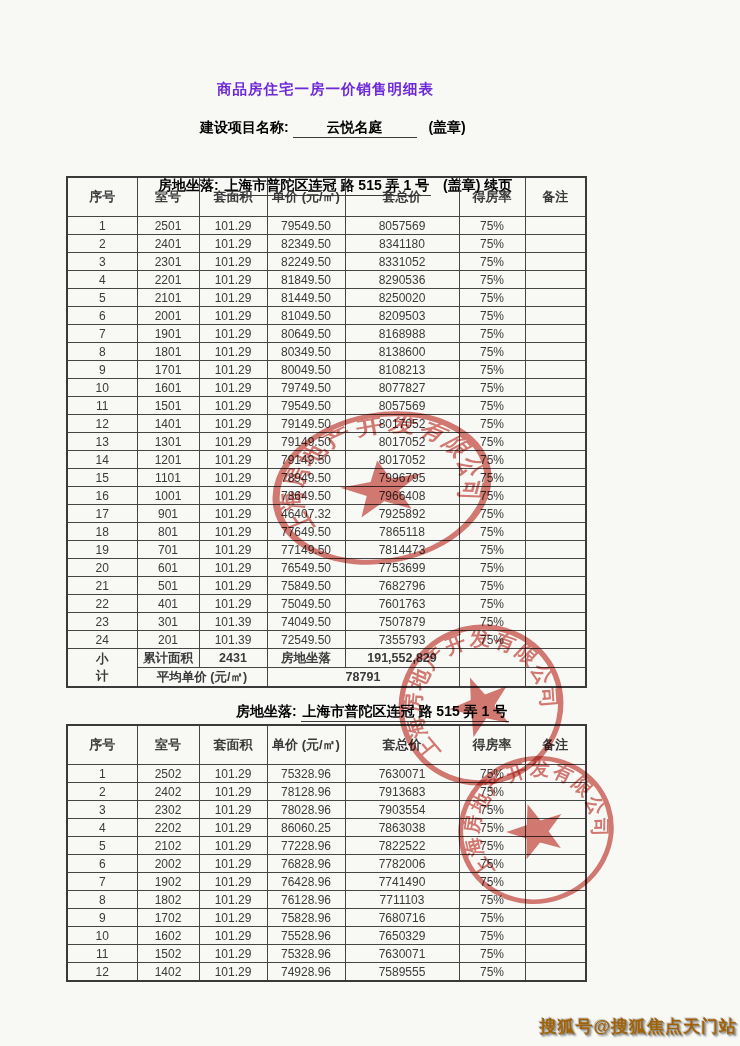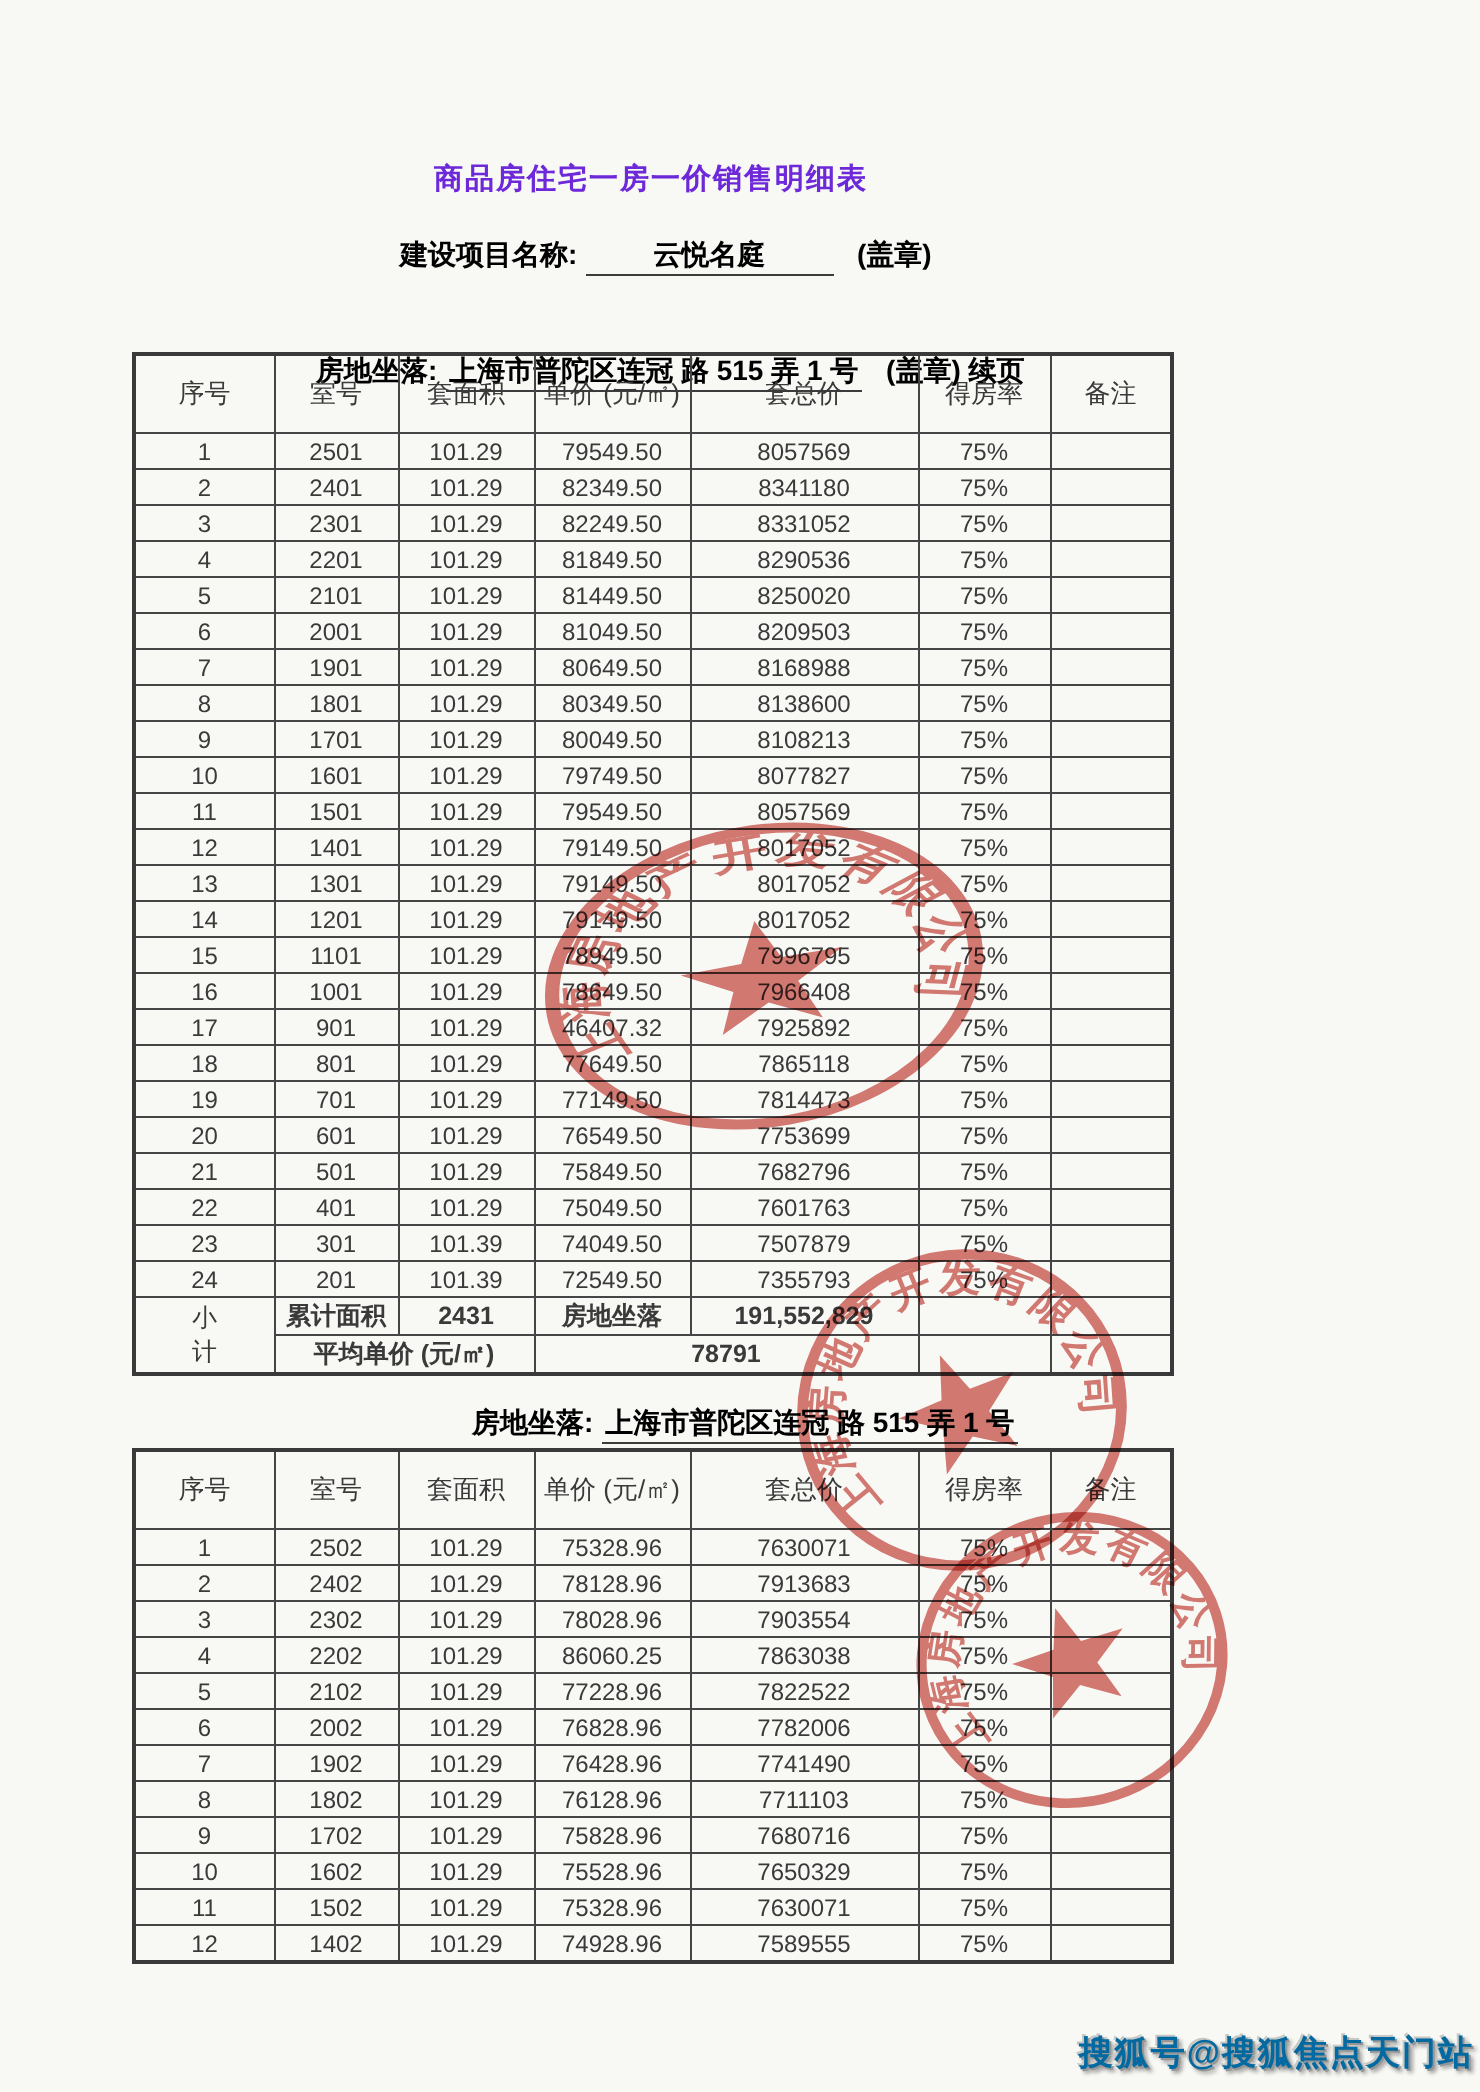--- a/index.html
+++ b/index.html
@@ -26,33 +26,33 @@
     position:absolute;left:66px;
     border-collapse:collapse;table-layout:fixed;width:519px;
     background:transparent;border:2px solid #3a3a3a;
   }
   .t1{top:176px;}
   .t2{top:724px;}
   th,td{
     border:1px solid #454545;text-align:center;vertical-align:middle;
     padding:0;overflow:hidden;color:#3a3a3a;
   }
-  th{font-size:13px;font-weight:normal;height:38px;line-height:1.15;}
+  th{font-size:13px;font-weight:bold;height:38px;line-height:1.15;}
   td{font-size:12px;height:17px;line-height:1;}
   .summary td{font-size:12.5px;font-weight:bold;height:18px;}
   .corner-cell{width:70px;}
-  .corner-txt{width:14px;margin:0 auto;word-break:break-all;line-height:1.35;font-weight:normal;}
+  .corner-txt{width:14px;margin:0 auto;word-break:break-all;line-height:1.35;font-weight:bold;}
   .stamp{position:absolute;pointer-events:none;mix-blend-mode:multiply;opacity:.72;}
   .stamp svg{display:block;width:100%;height:100%;}
   .s1{left:262px;top:406px;width:240px;height:164px;transform:rotate(-10deg);}
   .s2{left:391px;top:618px;width:180px;height:174px;transform:rotate(-22deg);}
   .s3{left:451px;top:750px;width:170px;height:160px;transform:rotate(-18deg);}
   .watermark{
     position:absolute;right:3px;bottom:8px;
-    font-size:17px;font-weight:bold;letter-spacing:1px;color:#0369a1;
+    font-size:17px;font-weight:bold;letter-spacing:1px;color:#a16207;
     text-shadow:1px 1px 0 #969696,-1px -1px 0 #c8c8c6,2px 2px 2px #8a8a88;
     white-space:nowrap;
   }
   .hidden-defs{position:absolute;width:0;height:0;overflow:hidden;}
 </style>
 </head>
 <body>
 
 <div class="page">
 

